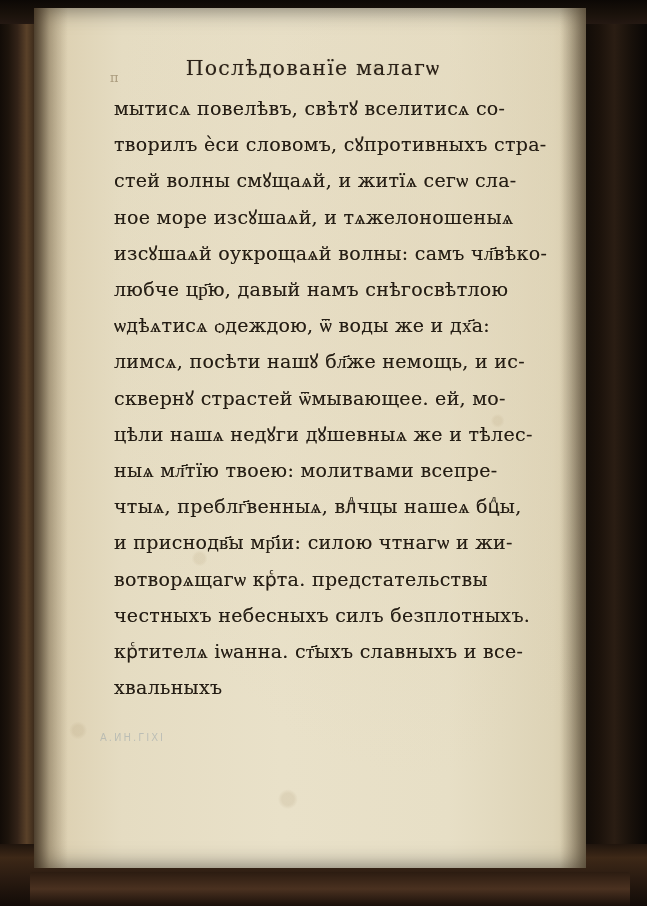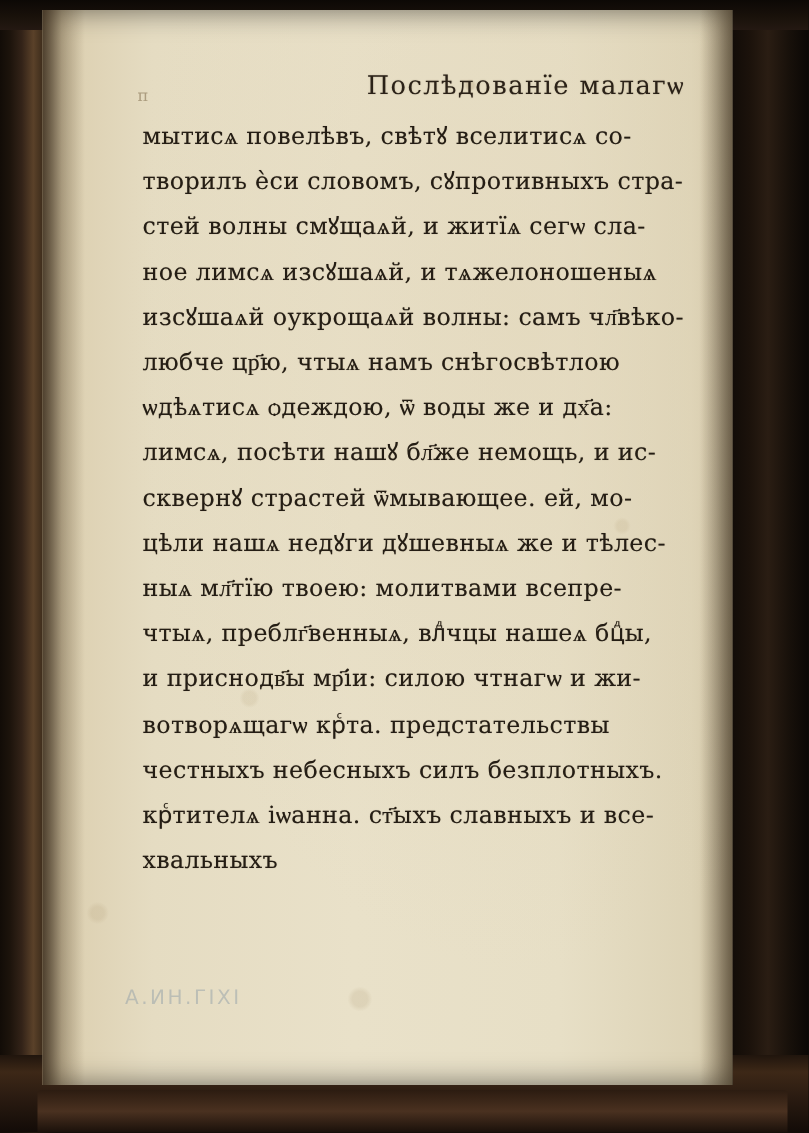--- a/index.html
+++ b/index.html
@@ -106,21 +106,21 @@
   .folio {
     position: absolute;
     left: 76px;
     top: 62px;
     font-size: 13px;
     color: #7d6a4a;
     opacity: 0.55;
     font-family: "DejaVu Serif", serif;
   }
   .heading {
-    text-align: right;
+    text-align: center;
     font-size: 20.5px;
     letter-spacing: 1.2px;
     color: #2b2218;
     margin: 0 0 10px 0;
     font-family: "DejaVu Serif", serif;
     text-shadow: 0 0 1px rgba(60,45,25,0.35);
   }
   .line {
     font-size: 19px;
     line-height: 36.2px;
@@ -130,22 +130,22 @@
     font-family: "DejaVu Serif", serif;
     text-shadow: 0 0 0.6px rgba(45,32,16,0.45);
     margin-left: 36px;
   }
   .line.last {
     padding-right: 6px;
   }
   .stamp {
     position: absolute;
     left: 66px;
-    top: 780px;
-    font-size: 16px;
+    top: 724px;
+    font-size: 10px;
     letter-spacing: 2px;
     color: #8a9aa6;
     opacity: 0.45;
     font-family: "DejaVu Sans", sans-serif;
   }
 </style>
 </head>
 <body>
 
 <div id="scan">
@@ -163,23 +163,23 @@
     <div class="outer-shadow"></div>
 
     <div class="folio">п</div>
 
     <div class="textblock">
       <div class="heading">Послѣдованїе малагѡ</div>
 
       <div class="line">мытисѧ повелѣвъ, свѣтꙋ вселитисѧ со-</div>
       <div class="line">творилъ ѐси словомъ, сꙋпротивныхъ стра-</div>
       <div class="line">стей волны смꙋщаѧй, и житїѧ сегѡ сла-</div>
-      <div class="line">ное лимсѧ изсꙋшаѧй, и тѧжелоношеныѧ</div>
+      <div class="line">ное море изсꙋшаѧй, и тѧжелоношеныѧ</div>
       <div class="line">изсꙋшаѧй оукрощаѧй волны: самъ чл҃вѣко-</div>
-      <div class="line">любче цр҃ю, чтыѧ намъ снѣгосвѣтлою</div>
+      <div class="line">любче цр҃ю, давый намъ снѣгосвѣтлою</div>
       <div class="line">ѡдѣѧтисѧ ѻдеждою, ѿ воды же и дх҃а:</div>
       <div class="line">лимсѧ, посѣти нашꙋ бл҃же немощь, и ис-</div>
       <div class="line">сквернꙋ страстей ѿмывающее. ей, мо-</div>
       <div class="line">цѣли нашѧ недꙋги дꙋшевныѧ же и тѣлес-</div>
       <div class="line">ныѧ мл҃тїю твоею: молитвами всепре-</div>
       <div class="line">чтыѧ, преблг҃венныѧ, влⷣчцы нашеѧ бцⷣы,</div>
       <div class="line">и приснодв҃ы мр҃іи: силою чтнагѡ и жи-</div>
       <div class="line">вотворѧщагѡ крⷭта. предстательствы</div>
       <div class="line">честныхъ небесныхъ силъ безплотныхъ.</div>
       <div class="line">крⷭтителѧ іѡанна. ст҃ыхъ славныхъ и все-</div>

